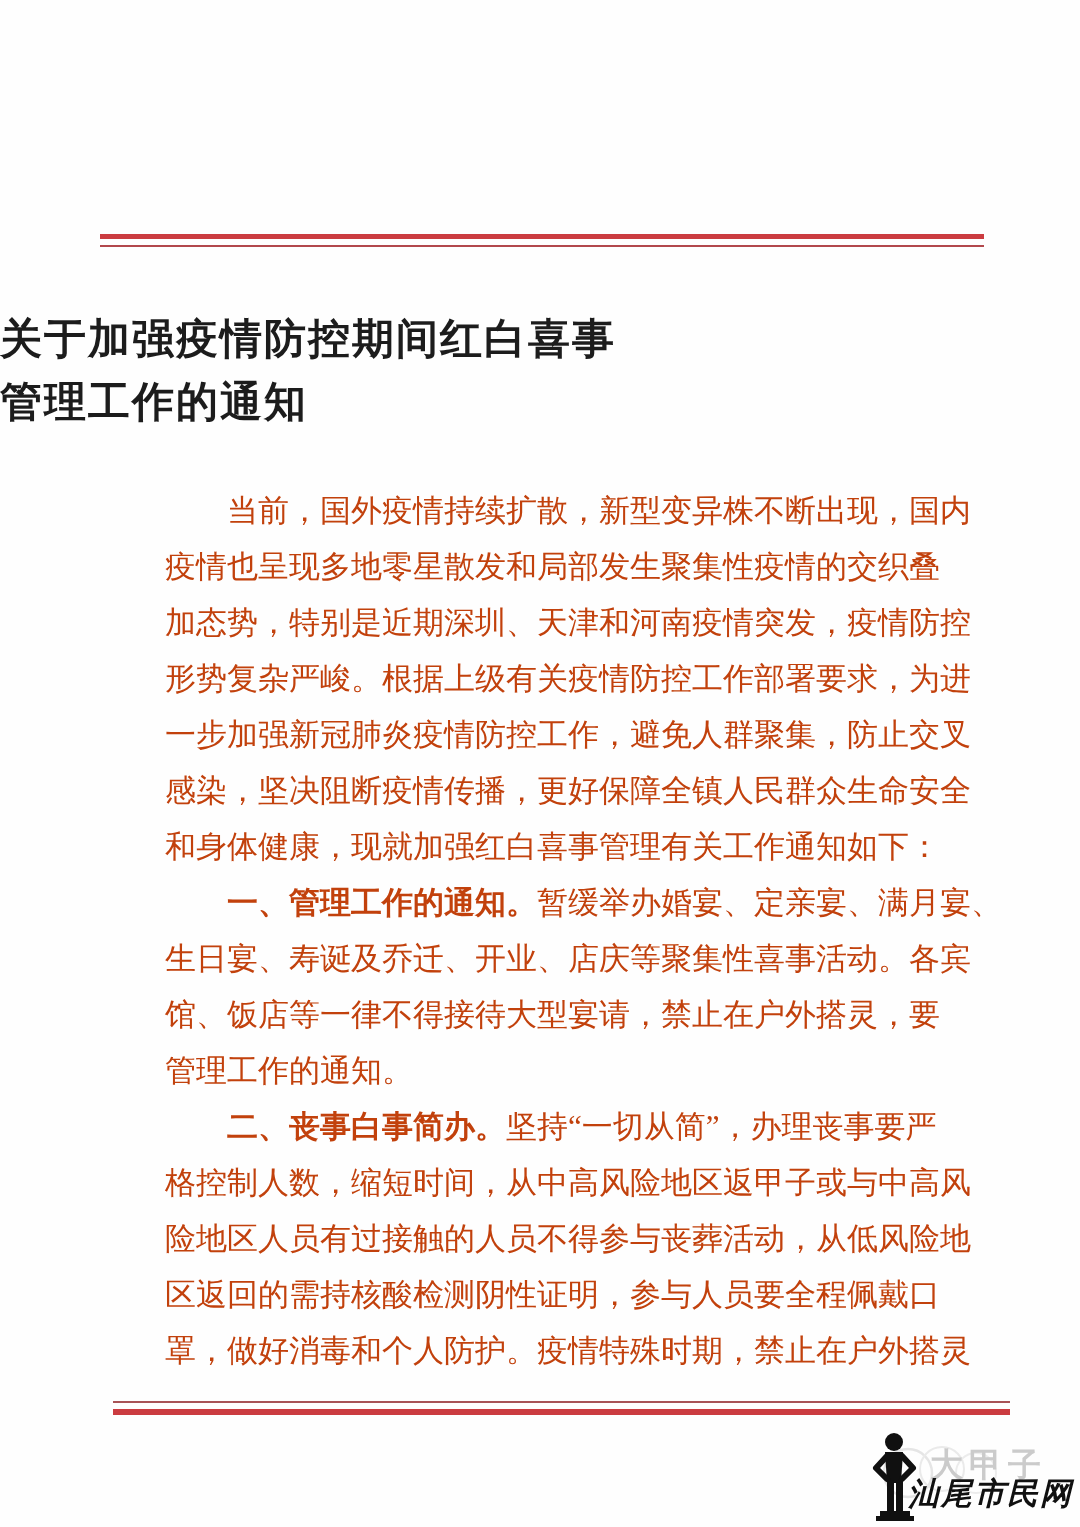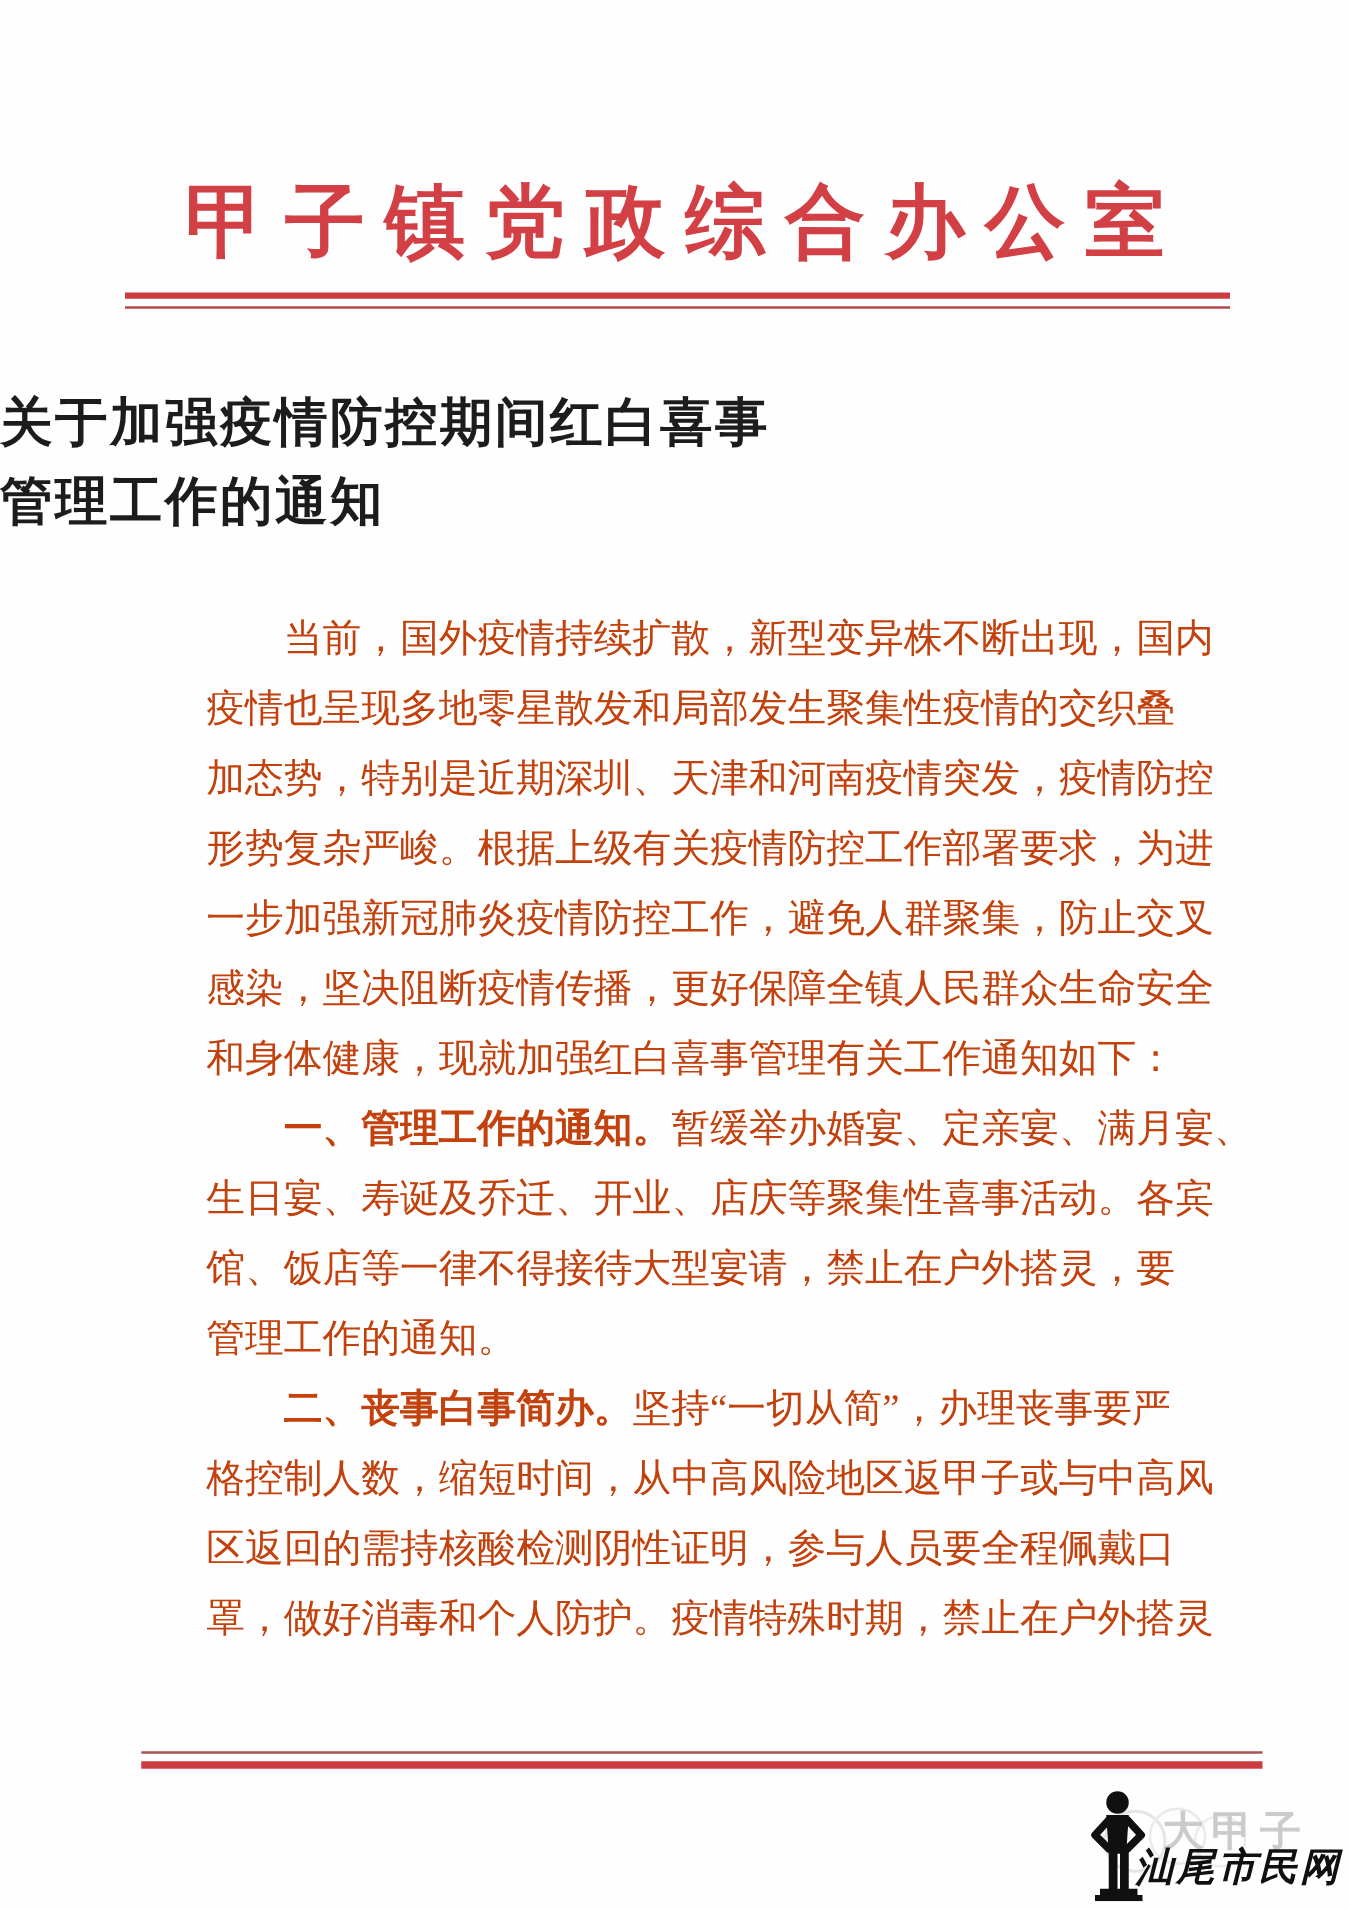--- a/index.html
+++ b/index.html
@@ -68,21 +68,20 @@
     position:absolute; left:62px; top:72px;
     font-size:20px; font-weight:700; color:#0f766e;
     letter-spacing:1px; white-space:nowrap;margin-top:31px;
   }
 </style>
 </head>
 <body>
 
 <div class="page">
 
-  <div class="org-header">甲子镇党政综合办公室</div>
 
   <div class="rule rule-header-thick"></div>
   <div class="rule rule-header-thin"></div>
 
   <div class="doc-title">
     <div class="title-line">关于加强疫情防控期间红白喜事</div>
     <div class="title-line">管理工作的通知</div>
   </div>
 
   <div class="body-text">
@@ -92,20 +91,21 @@
       <div class="line">形势复杂严峻。根据上级有关疫情防控工作部署要求，为进</div>
       <div class="line">一步加强新冠肺炎疫情防控工作，避免人群聚集，防止交叉</div>
       <div class="line">感染，坚决阻断疫情传播，更好保障全镇人民群众生命安全</div>
       <div class="line no-stretch">和身体健康，现就加强红白喜事管理有关工作通知如下：</div>
       <div class="line indent"><span class="lead">一、管理工作的通知。</span>暂缓举办婚宴、定亲宴、满月宴、</div>
       <div class="line">生日宴、寿诞及乔迁、开业、店庆等聚集性喜事活动。各宾</div>
       <div class="line">馆、饭店等一律不得接待大型宴请，禁止在户外搭灵，要</div>
       <div class="line no-stretch">管理工作的通知。</div>
       <div class="line indent"><span class="lead">二、丧事白事简办。</span>坚持“一切从简”，办理丧事要严</div>
       <div class="line">格控制人数，缩短时间，从中高风险地区返甲子或与中高风</div>
+      <div class="line">险地区人员有过接触的人员不得参与丧葬活动，从低风险地</div>
       <div class="line">区返回的需持核酸检测阴性证明，参与人员要全程佩戴口</div>
       <div class="line">罩，做好消毒和个人防护。疫情特殊时期，禁止在户外搭灵</div>
     </div>
 
   <div class="rule rule-footer-thin"></div>
   <div class="rule rule-footer-thick"></div>
 
   <div class="watermark">
     <svg class="wm-deco" width="120" height="70" viewBox="0 0 120 70">
       <circle cx="28" cy="34" r="24" fill="none" stroke="#e5e5e5" stroke-width="2.5"></circle>

